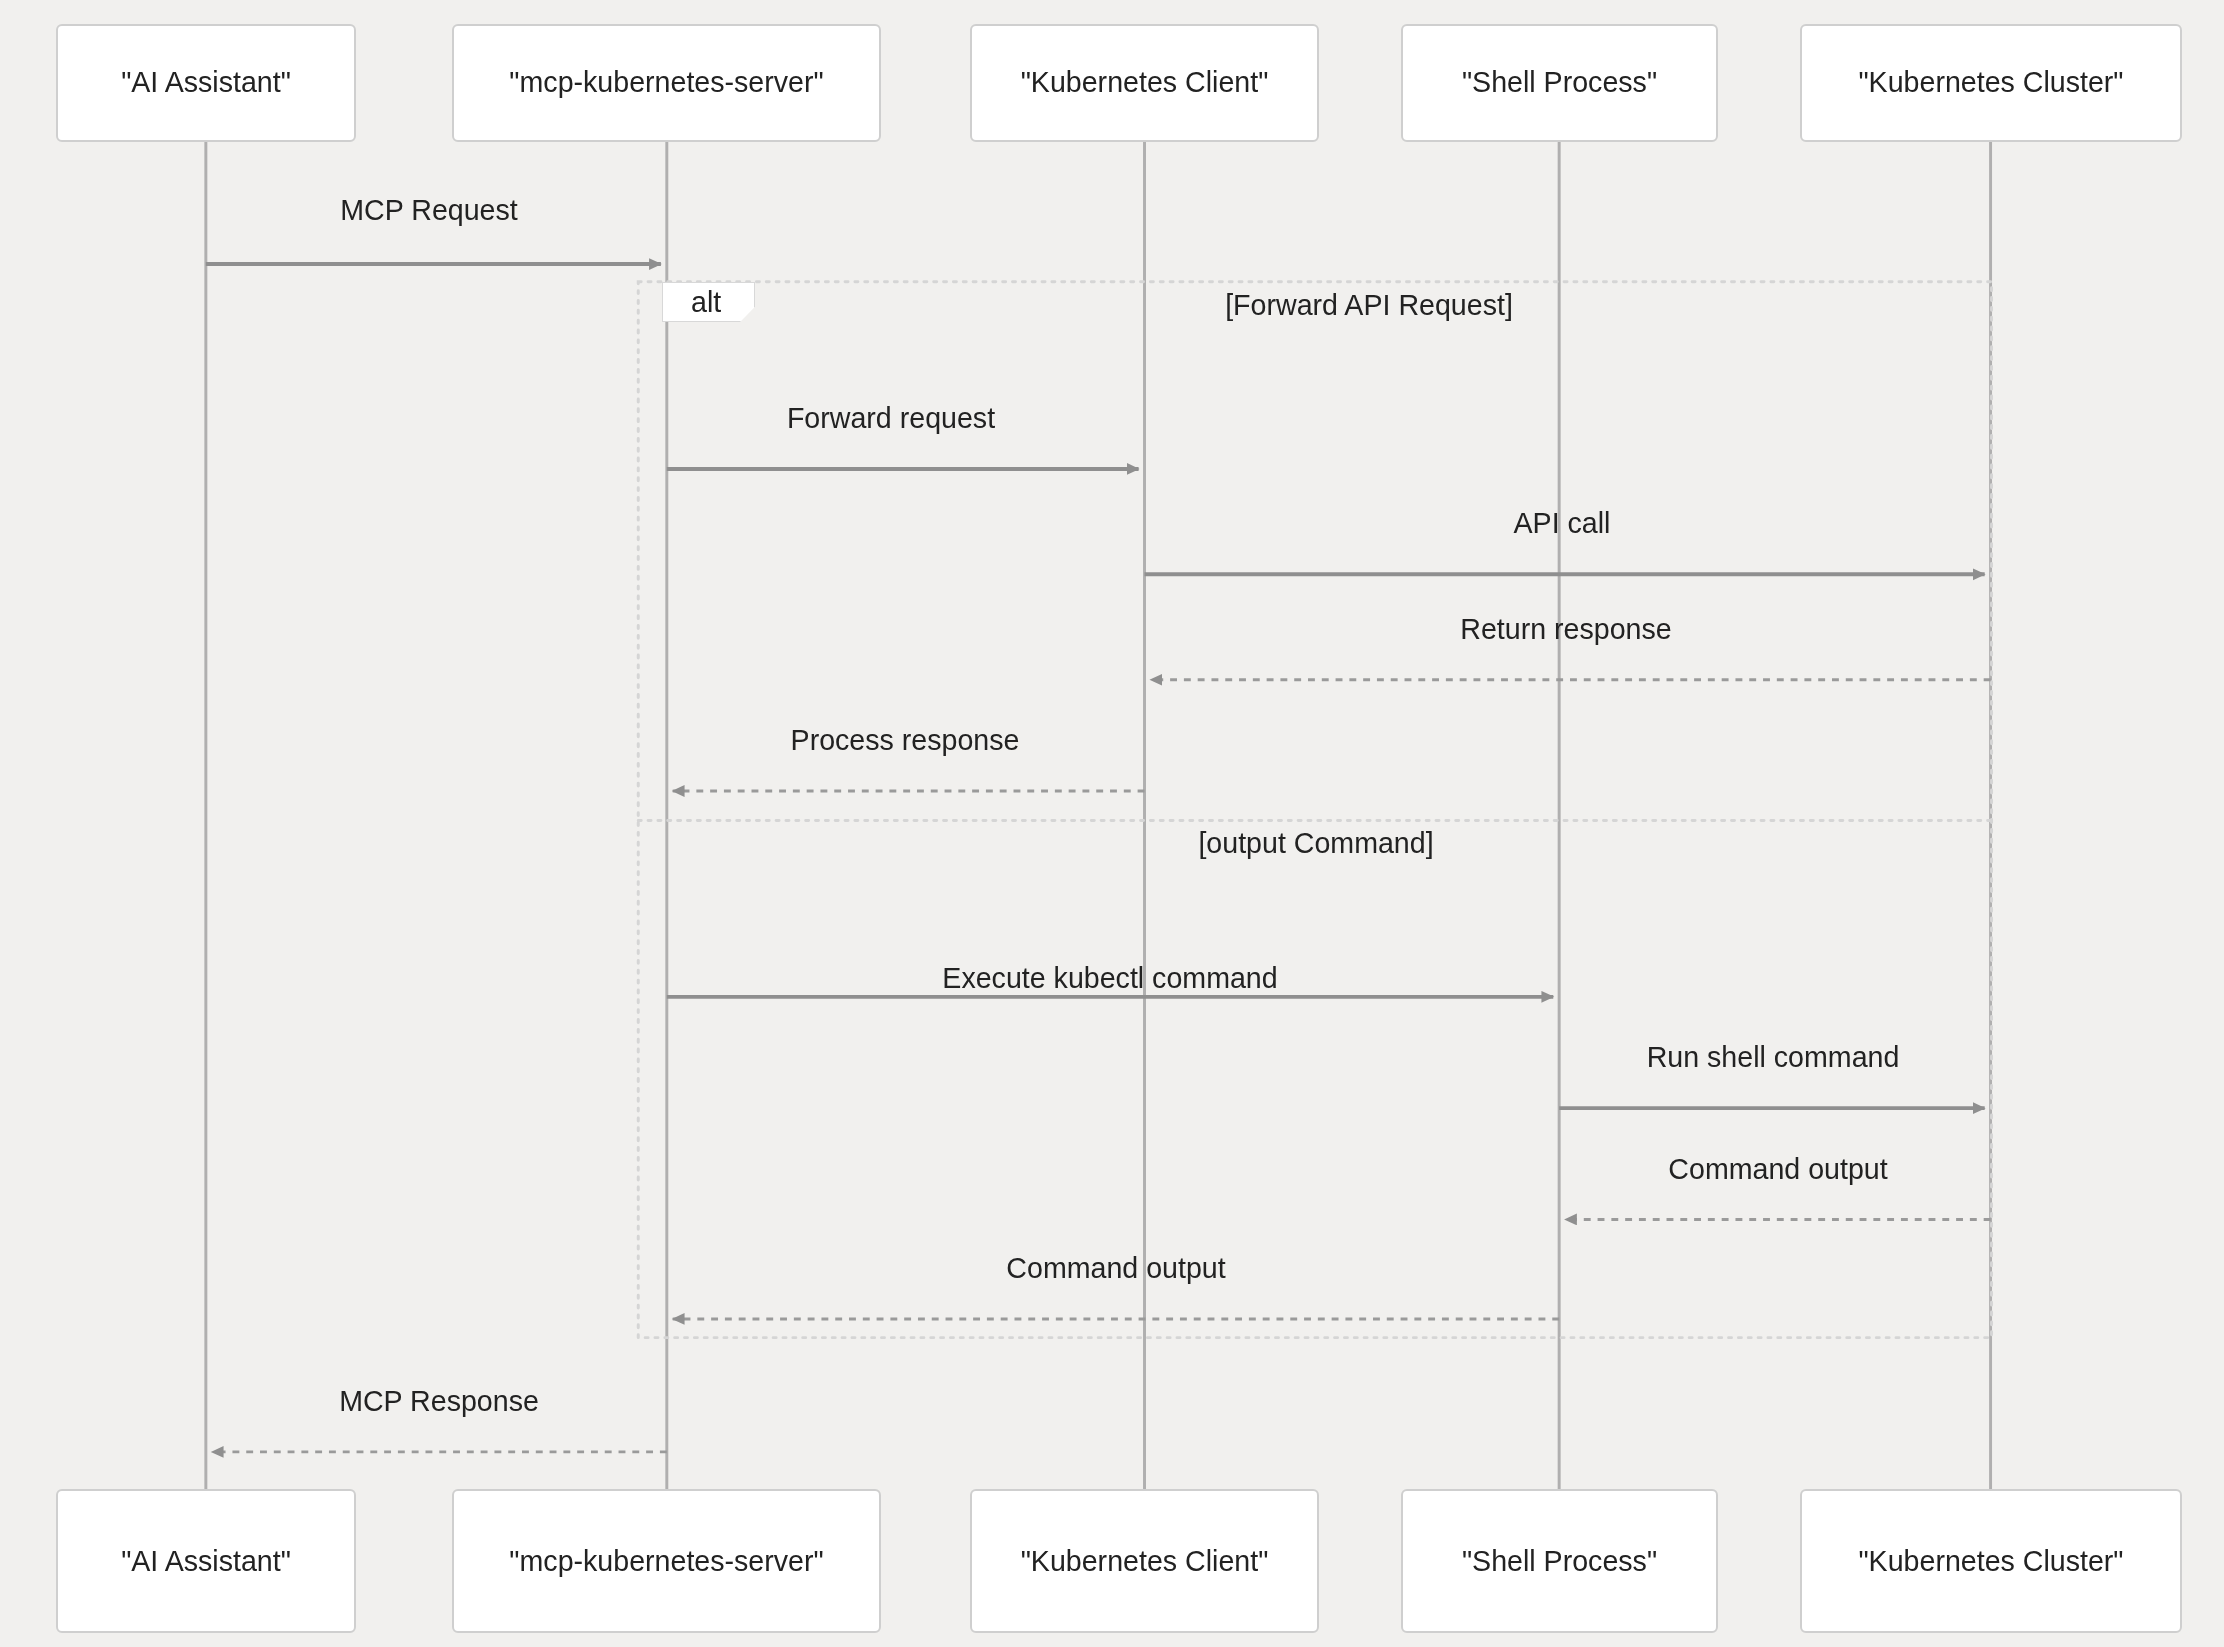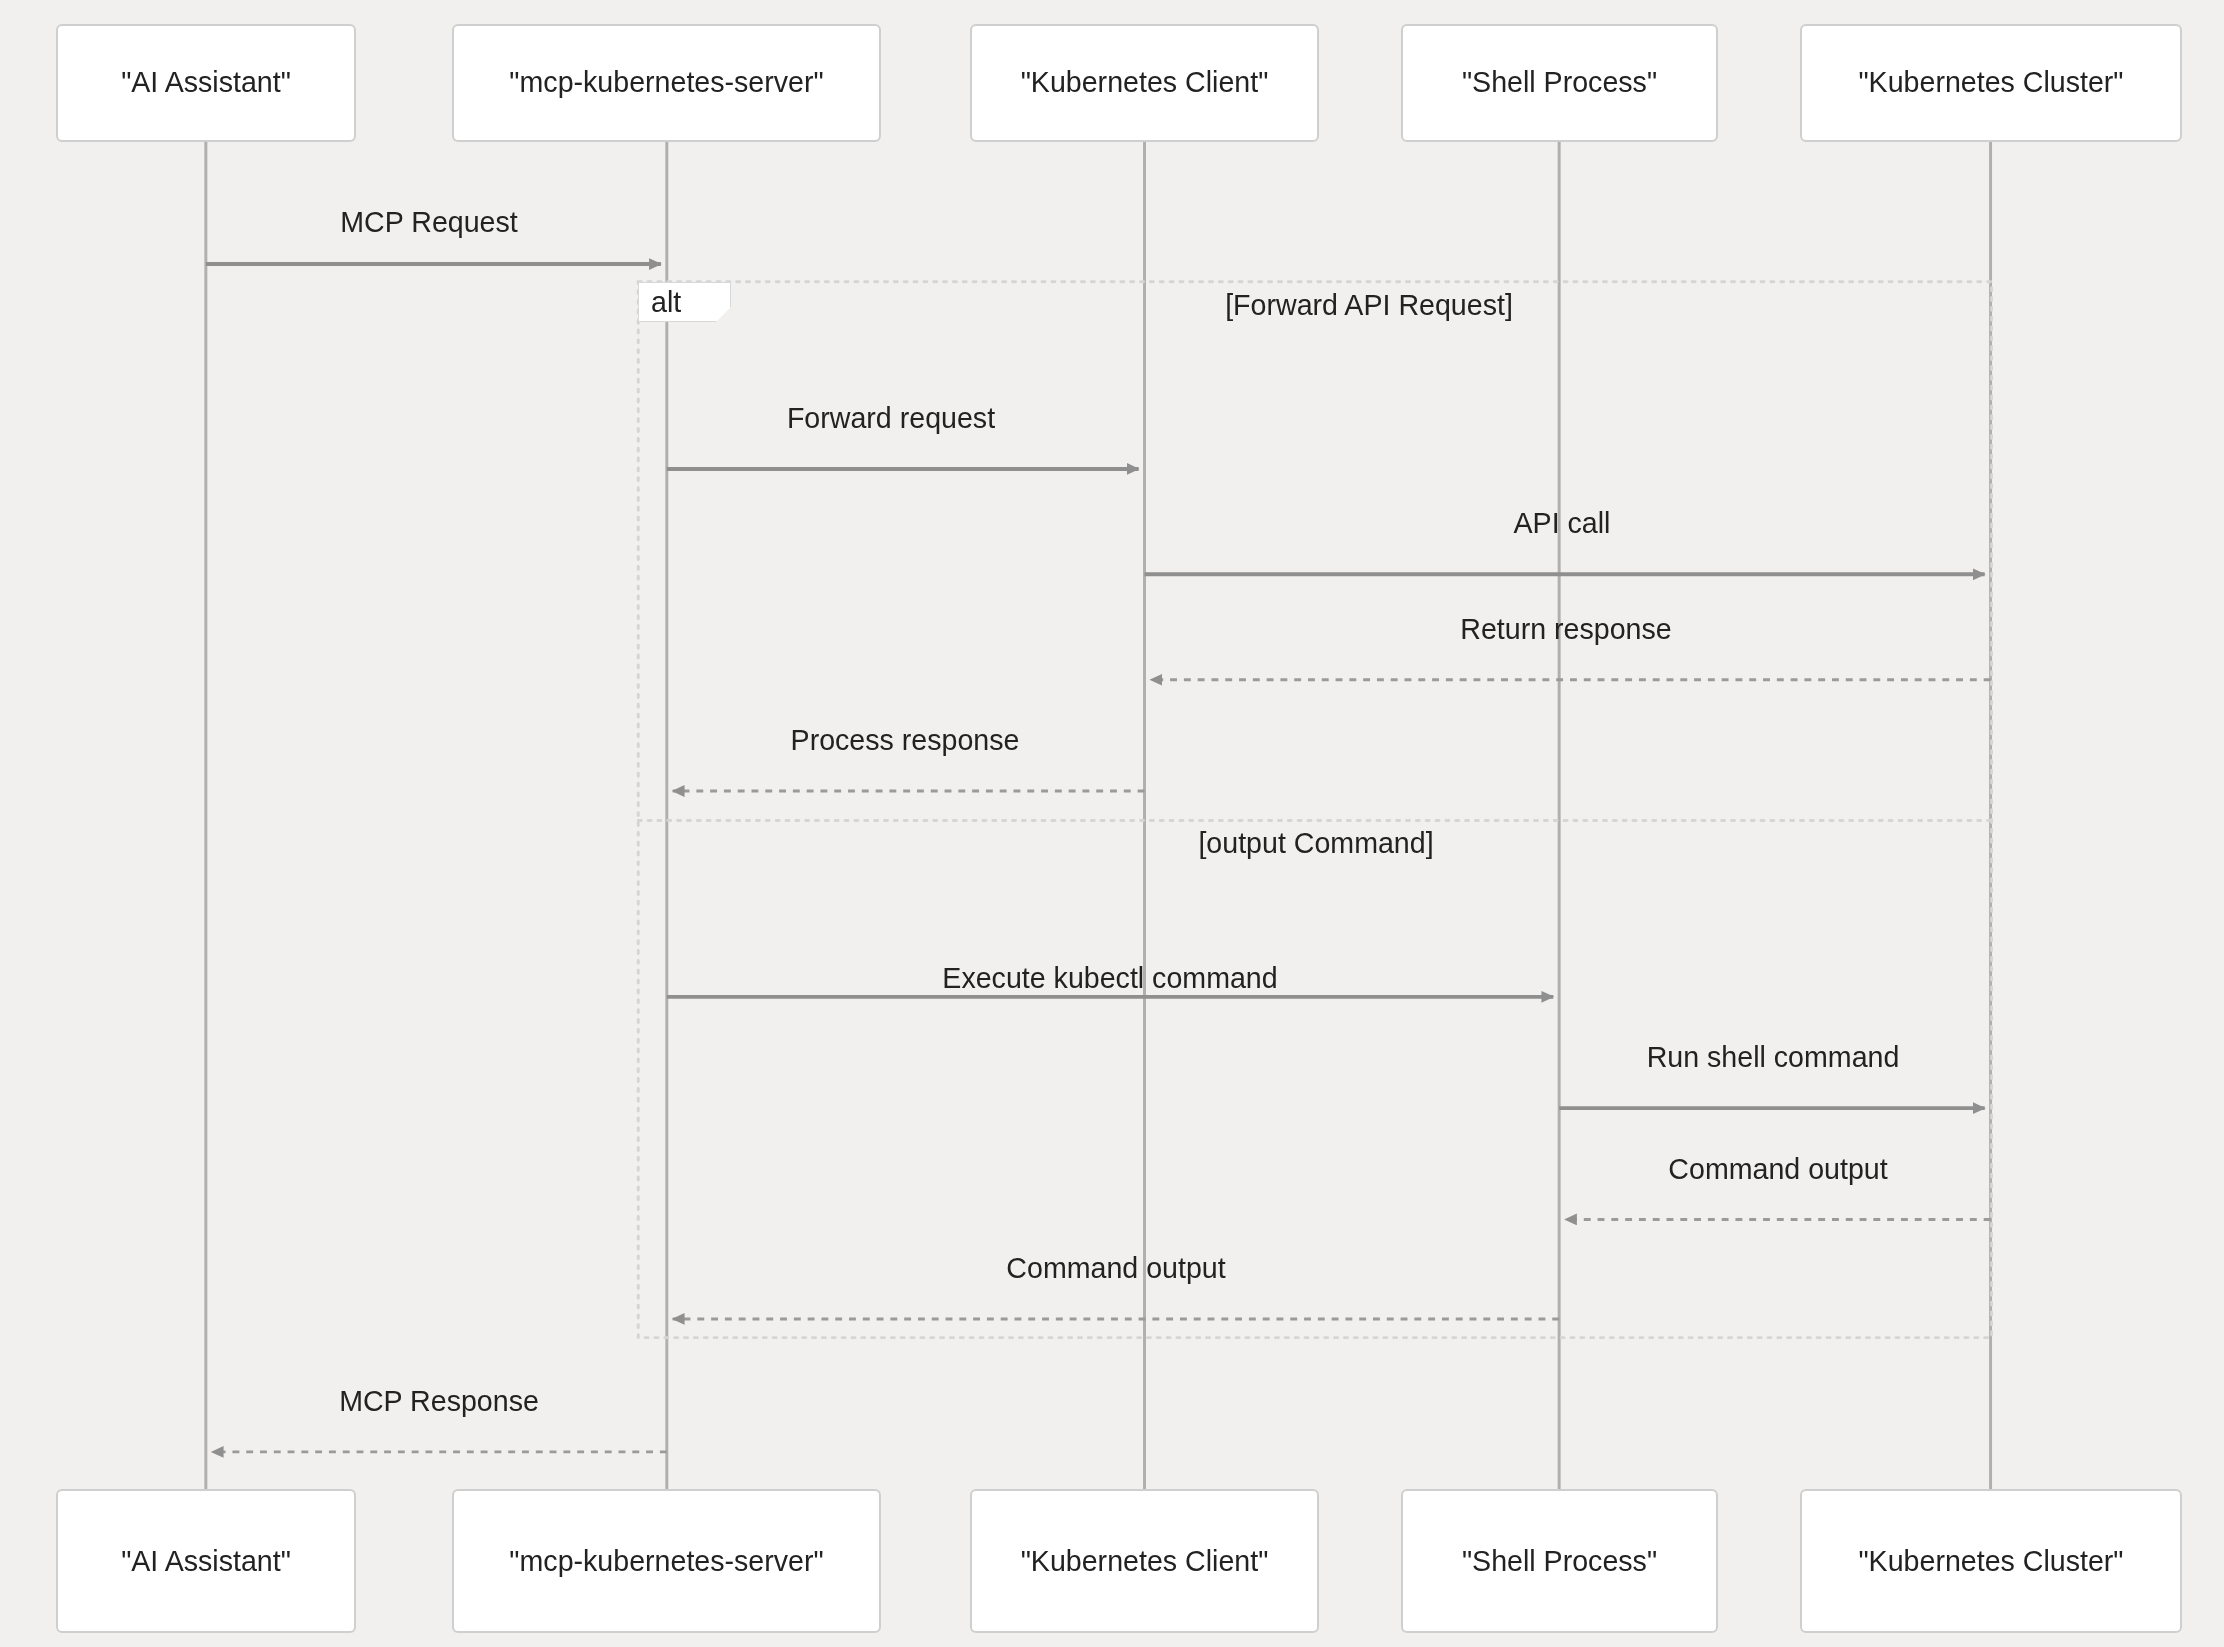--- a/index.html
+++ b/index.html
@@ -57,22 +57,23 @@
     transform: translateX(-50%);
     line-height: 1;
   }
   .alt-tag {
     position: absolute;
     background: #ffffff;
     border: 1px solid #d8d8d8;
     box-sizing: border-box;
     display: flex;
     align-items: center;
-    padding-left: 12px;
+    padding-left: 28px;
     clip-path: polygon(0 0, 100% 0, 100% 62%, 84% 100%, 0 100%);
+    margin-left: 24px;
   }
   .alt-tag-text {
     font-size: 28.6px;
     color: #222222;
     font-family: "Liberation Sans", sans-serif;
   }
 </style>
 </head>
 <body>
 
@@ -139,21 +140,21 @@
         <span class="actor-label">"Kubernetes Client"</span>
       </div>
       <div class="actor-box" style="left: 1401px; top: 1489px; width: 317px; height: 144px;">
         <span class="actor-label">"Shell Process"</span>
       </div>
       <div class="actor-box" style="left: 1800px; top: 1489px; width: 382px; height: 144px;">
         <span class="actor-label">"Kubernetes Cluster"</span>
       </div>
     </div>
   <div id="labels">
-      <div class="msg-label" style="left: 429px; top: 208px;">MCP Request</div>
+      <div class="msg-label" style="left: 429px; top: 196px;">MCP Request</div>
       <div class="msg-label" style="left: 891px; top: 404px;">Forward request</div>
       <div class="msg-label" style="left: 1562px; top: 509px;">API call</div>
       <div class="msg-label" style="left: 1566px; top: 615px;">Return response</div>
       <div class="msg-label" style="left: 905px; top: 726px;">Process response</div>
       <div class="msg-label" style="left: 1110px; top: 932px; margin-top: 32px;">Execute kubectl command</div>
       <div class="msg-label" style="left: 1773px; top: 1043px;">Run shell command</div>
       <div class="msg-label" style="left: 1778px; top: 1155px;">Command output</div>
       <div class="msg-label" style="left: 1116px; top: 1254px;">Command output</div>
       <div class="msg-label" style="left: 439px; top: 1387px;">MCP Response</div>
     </div>

